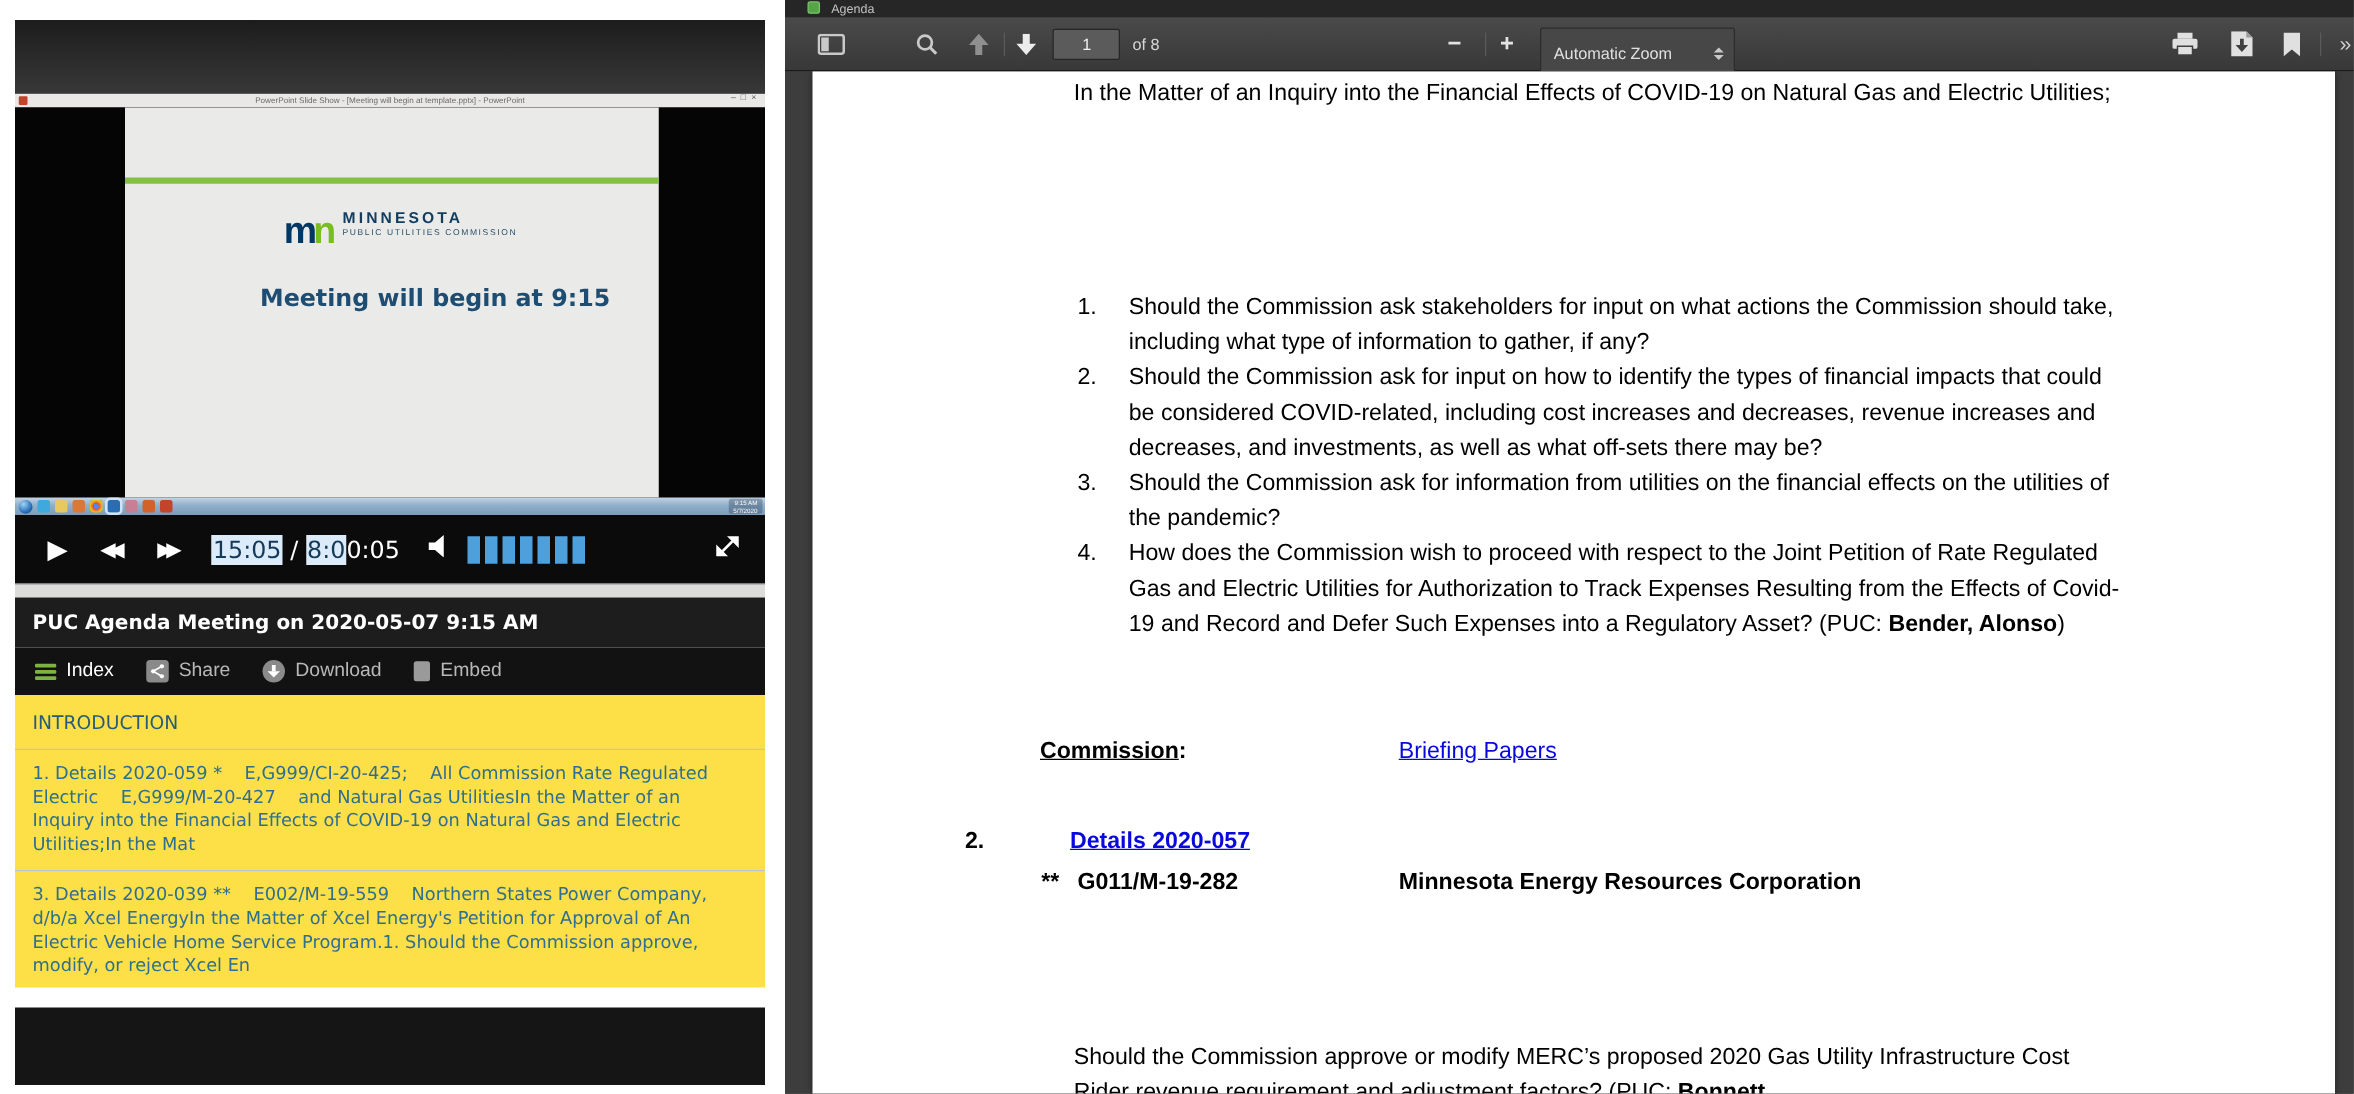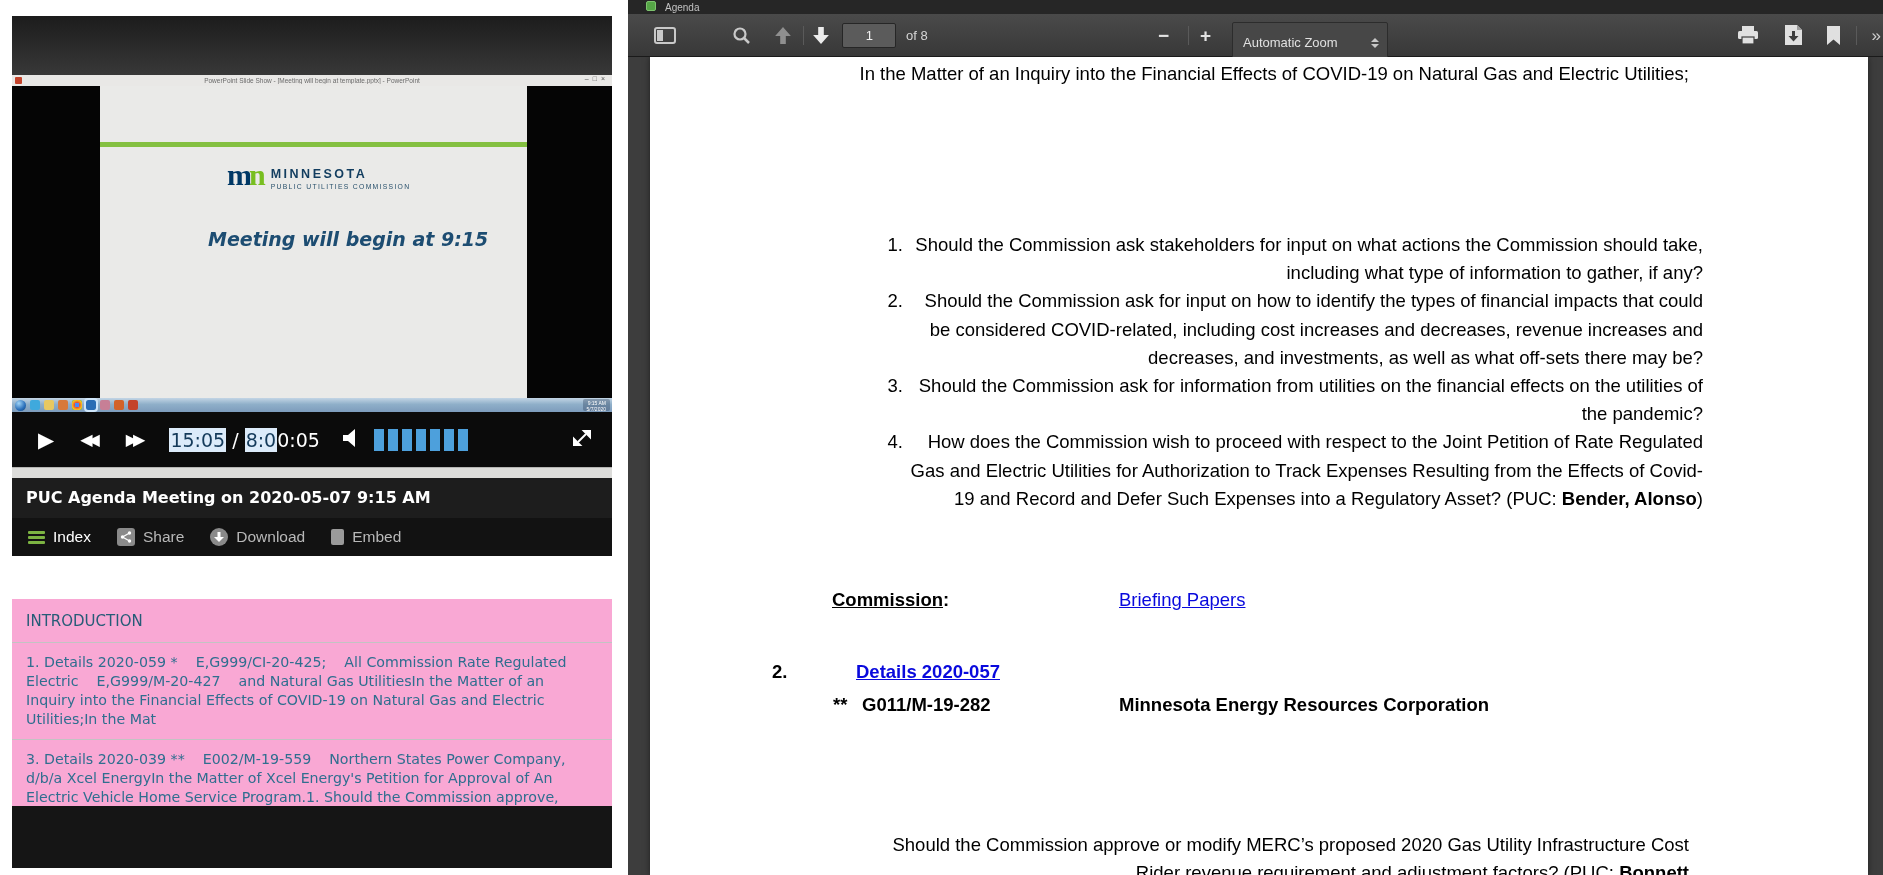--- a/index.html
+++ b/index.html
@@ -14,28 +14,28 @@
   .cap-top { height:59px; background:linear-gradient(#1c1c1c,#383838); }
   .ppt-titlebar { height:11px; background:#e9e8e6; position:relative; font-size:7px; color:#6a6a6a;
                   display:flex; align-items:center; }
   .ppt-icon { position:absolute; left:3px; top:2px; width:7px; height:7px; background:#c4432b; border-radius:1px; }
   .ppt-title { flex:1; text-align:center; white-space:nowrap; overflow:hidden; font-size:6.5px; }
   .ppt-ctrls { position:absolute; right:3px; top:0; font-size:7px; color:#555; letter-spacing:4px; }
   .cap-screen { position:relative; height:312px; background:#050505; }
   .slide { position:absolute; left:88px; top:0; width:427px; height:312px; background:#eaeae8; }
   .green-rule { position:absolute; left:0; top:56px; width:100%; height:5px; background:#84c041; }
   .logo-row { position:absolute; left:127px; top:76px; display:flex; align-items:flex-start; }
-  .logo-mn { font-family:Liberation Serif, serif; font-weight:bold; font-size:30px; line-height:26px; letter-spacing:-3px; }
+  .logo-mn { font-family:Liberation Sans, sans-serif; font-weight:bold; font-size:30px; line-height:26px; letter-spacing:-3px;margin-top:10px; }
   .logo-m { color:#003865; }
   .logo-n { color:#78be20; }
   .logo-text { margin-left:8px; padding-top:5px; }
   .logo-name { display:block; color:#123d5f; font-weight:bold; font-size:12.5px; letter-spacing:2.5px; }
   .logo-sub { display:block; color:#28506b; font-size:6.8px; letter-spacing:1.3px; margin-top:2px; }
   .slide-msg { position:absolute; left:108px; top:142px; color:#1d4d72; font-weight:bold; font-size:19px;
-               font-family:"DejaVu Sans", sans-serif;font-style:italic; }
+               font-family:"DejaVu Sans", sans-serif; }
   .cap-taskbar { position:relative; height:14px;
                  background:linear-gradient(#c3d5e5,#8fafc9 45%,#7d9cbc); display:flex; align-items:center; }
   .orb { width:11px; height:11px; border-radius:50%; margin-left:3px;
          background:radial-gradient(circle at 35% 30%, #9fd4f7, #2a6fba 60%, #173f73); }
   .tb-ico { width:10px; height:10px; border-radius:2px; margin-left:4px; }
   .tb-ico.hl { outline:2px solid #cfe6fa; background-clip:padding-box; }
   .cap-tray { margin-left:auto; margin-right:2px; height:12px; background:rgba(40,60,90,.35);
               border-radius:2px; color:#fff; font-size:5px; line-height:6px; padding:1px 4px; text-align:right; }
 
   
@@ -60,21 +60,21 @@
   .vtab.first { margin-left:16px; color:#fff; }
   .hamb { display:inline-block; }
   .hamb i { display:block; width:17px; height:3px; background:#7cb342; margin:2px 0; border-radius:1px; }
   .ico-box { width:18px; height:18px; border-radius:3px; background:#8a8a8a; display:flex;
              align-items:center; justify-content:center; }
   .ico-circ { width:18px; height:18px; border-radius:50%; background:#8a8a8a; display:flex;
               align-items:center; justify-content:center; }
   .ico-page { width:13px; height:16px; background:#9a9a9a; border-radius:2px; }
   .vtab + .vtab { margin-left:26px; }
 
-  .vindex { background:#f9a8d4; height:234px; overflow:hidden;margin-top:43px; }
+  .vindex { background:#fde047; height:234px; overflow:hidden; }
   .idx-heading { color:#265c77; font-family:"DejaVu Sans", sans-serif; font-size:15px;
                  padding:13px 0 12px 14px; }
   .idx-div { border-top:1px solid #c3c3c3; }
   .idx-item { color:#2f6e8f; font-family:"DejaVu Sans", sans-serif; font-size:14.2px; line-height:19px;
               padding:10px 20px 10px 14px; white-space:pre-wrap; cursor:pointer; }
   .black-footer { position:absolute; left:0; top:790px; width:600px; height:62px; background:#151515; }
 
   
   .right-pane { position:absolute; left:628px; top:0; width:1255px; height:875px; background:#3d3d3d; }
   .doc-tabbar { position:absolute; left:0; top:0; width:100%; height:14px; background:#262626;
@@ -99,21 +99,21 @@
                  color:#e0e0e0; font-size:13px; padding-left:10px; cursor:pointer; }
   .dd-arrows { margin-left:auto; margin-right:8px; display:flex; flex-direction:column; gap:2px; }
   .dd-arrows i { width:0; height:0; border-left:4px solid transparent; border-right:4px solid transparent; }
   .dd-up { border-bottom:4px solid #c9c9c9; }
   .dd-down { border-top:4px solid #c9c9c9; }
 
   .pdf-viewer { position:absolute; left:0; top:57px; width:100%; height:818px; background:#3d3d3d; overflow:hidden; }
   .pdf-page { position:absolute; left:22px; top:0; width:1218px; height:818px; background:#fff;
               box-shadow:0 0 6px rgba(0,0,0,.5); overflow:hidden;
               color:#000; font-size:18.5px; line-height:28.2px; }
-  .doc-abs { position:absolute;text-align:right; }
+  .doc-abs { position:absolute; }
   .q-row { display:flex; }
   .q-num { width:41px; flex:none; }
   .q-text { width:800px; }
   .b { font-weight:bold; }
   .u { text-decoration:underline; }
   .link { color:#0909dd; text-decoration:underline; cursor:pointer; }
 </style>
 </head>
 <body>
 

